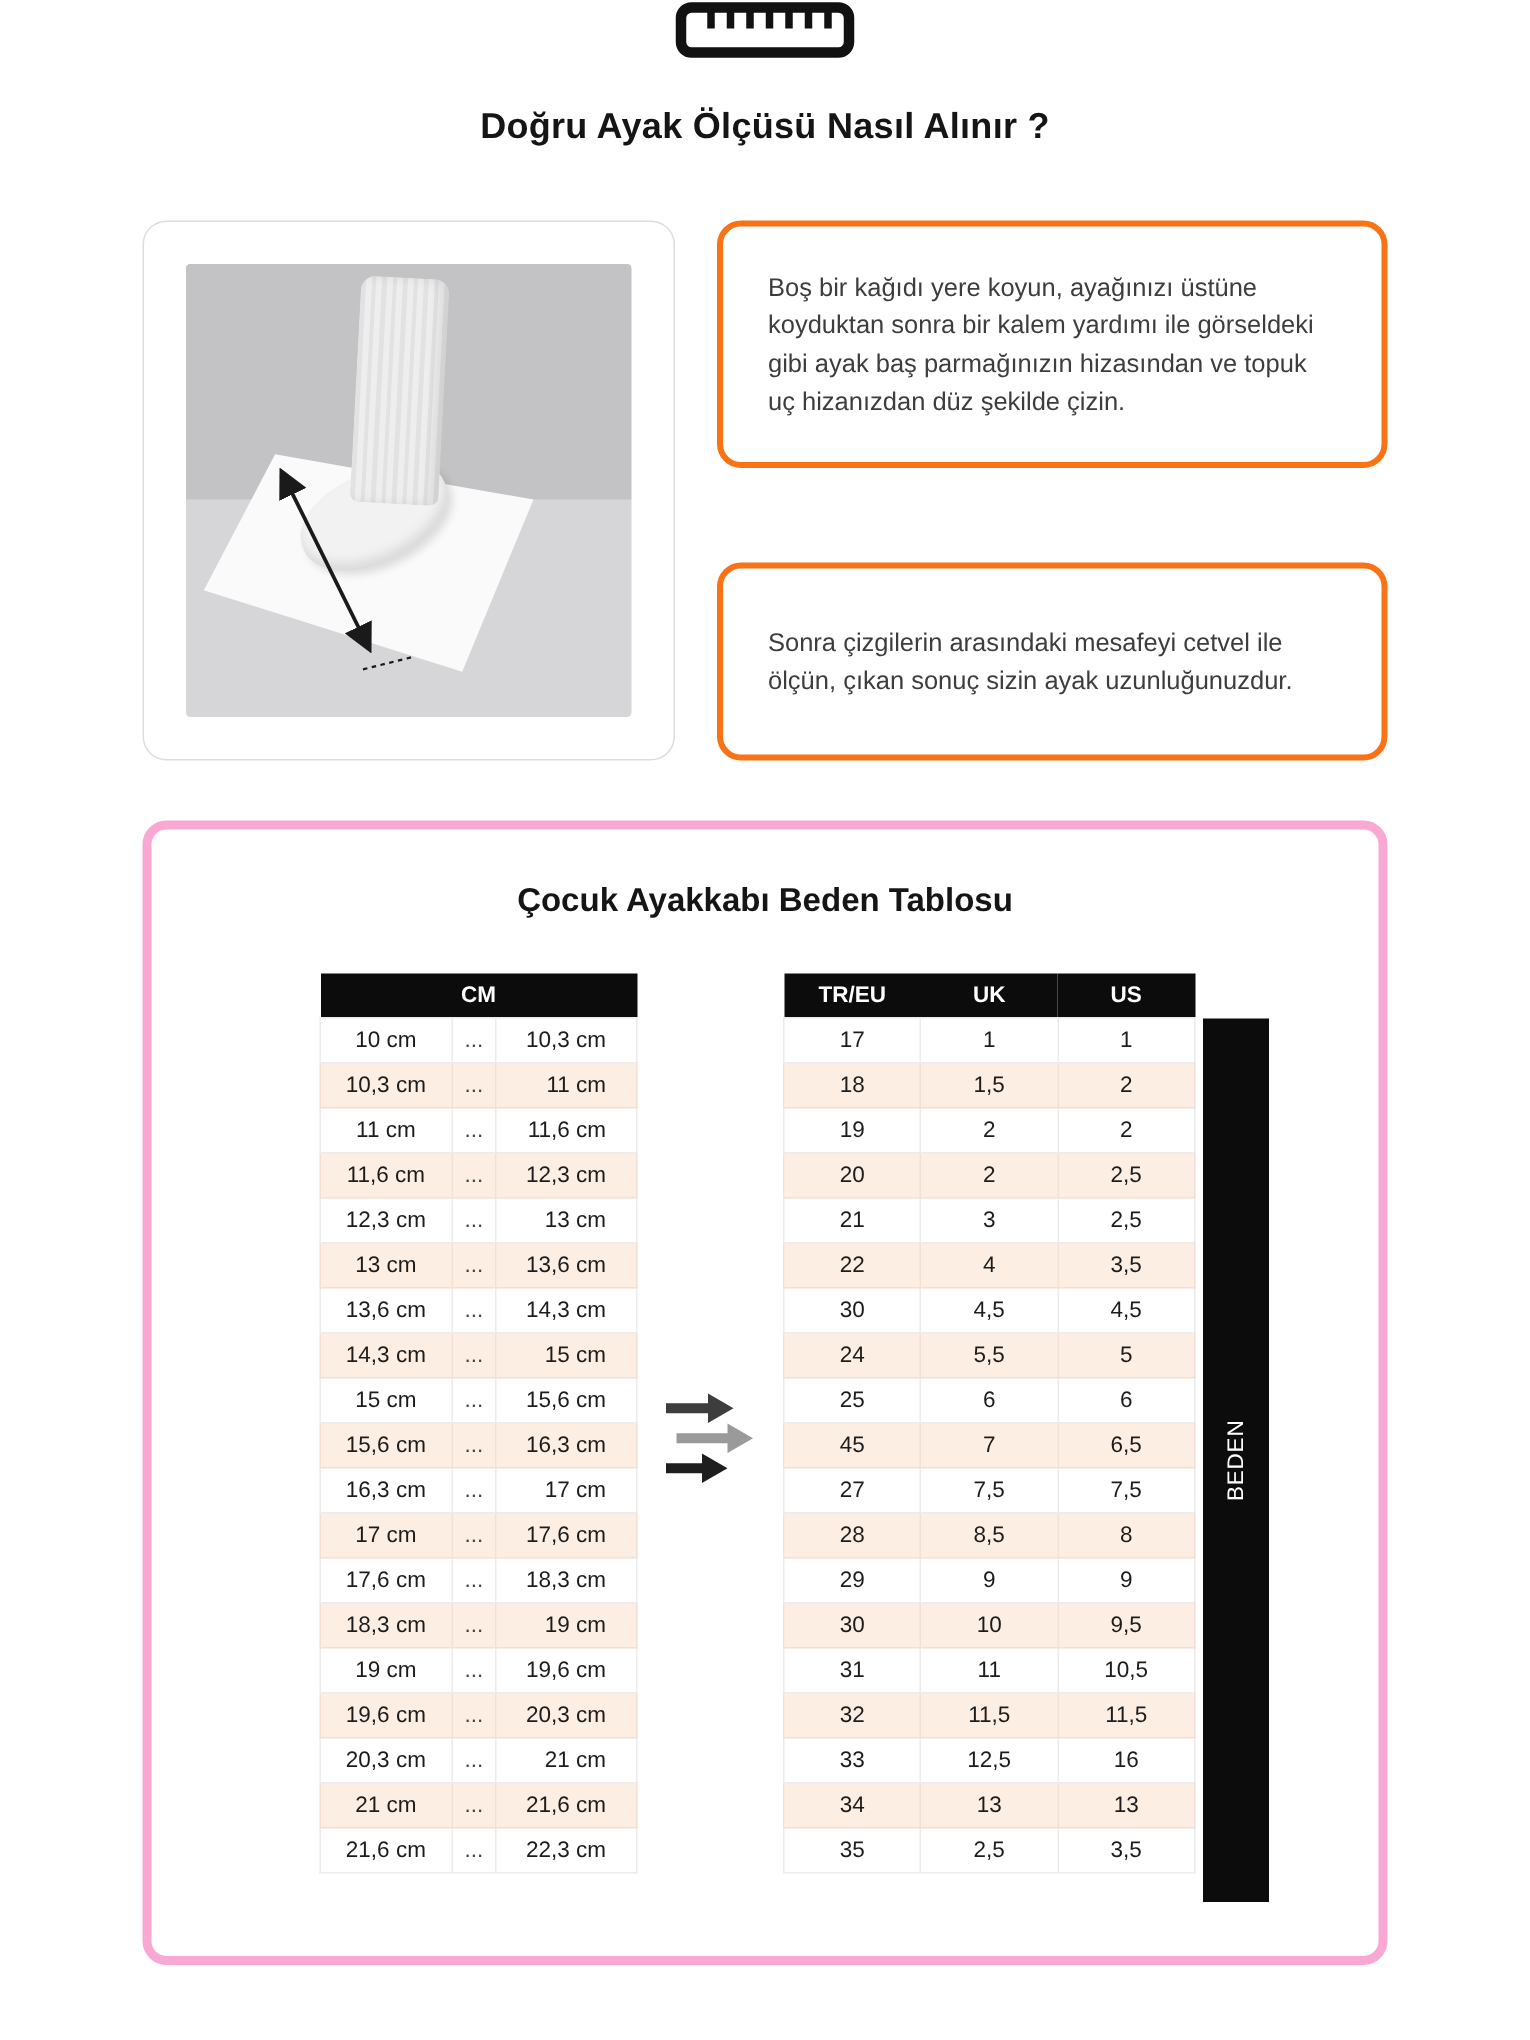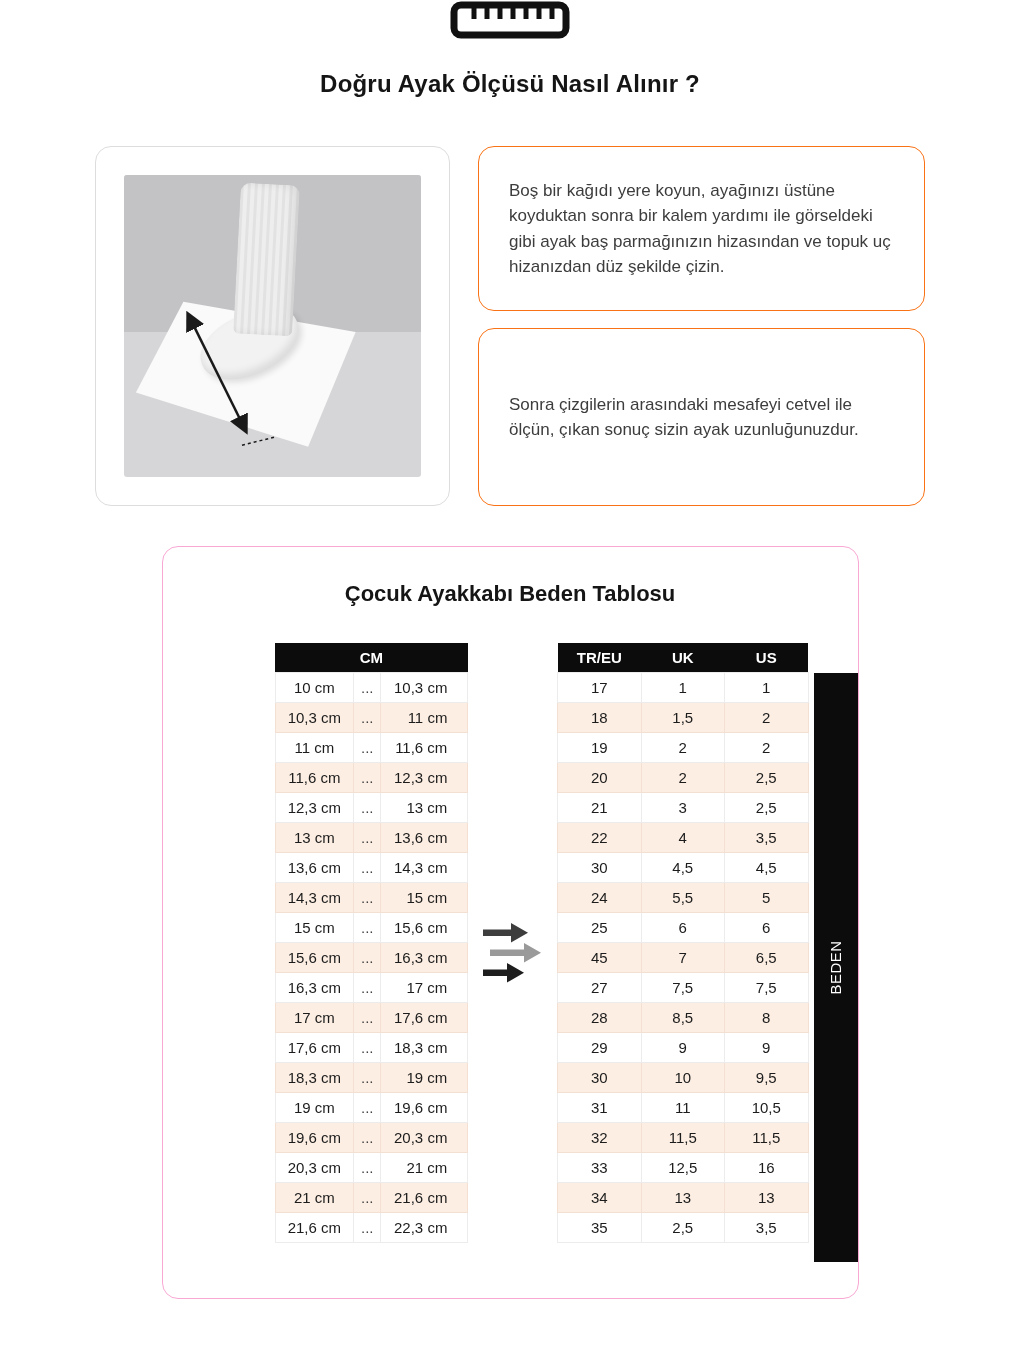--- a/index.html
+++ b/index.html
@@ -46,31 +46,31 @@
   .sock-foot {
     position: absolute; left: 25%; top: 46%; width: 35%; height: 20%;
     background: #f2f2f3; border-radius: 50% 45% 55% 50%;
     transform: rotate(-24deg);
     box-shadow: inset 0 -5px 8px rgba(0,0,0,0.10), 2px 4px 6px rgba(0,0,0,0.12);
   }
   .measure-arrow { position: absolute; inset: 0; width: 100%; height: 100%; }
 
   .steps { flex: 1; display: flex; flex-direction: column; justify-content: space-between; }
   .step-card {
-    border: 1px solid #f97316; border-radius: 16px;
+    border: 4px solid #f97316; border-radius: 16px;
     padding: 22px 30px; display: flex; align-items: center;
   }
   .step-card.one { height: 165px; }
-  .step-card.two { height: 178px; }
+  .step-card.two { height: 132px; }
   .step-card p { margin: 0; font-size: 17px; line-height: 1.5; color: #3d3d3d; }
 
   
   .chart-card {
-    width: 697px; margin: 40px auto 36px auto;
-    border: 1px solid #f9a8d4; border-radius: 16px;
+    width: 830px; margin: 40px auto 36px auto;
+    border: 6px solid #f9a8d4; border-radius: 16px;
     padding: 34px 0 36px 0;
   }
   .chart-title { text-align: center; font-size: 22px; font-weight: bold; color: #151515; margin: 0; }
   .tables { display: flex; align-items: flex-start; margin-top: 36px; padding-left: 112px; }
 
   table { border-collapse: collapse; font-size: 15px; color: #1c1c1c; padding-left: 23px; }
   th {
     background: #0c0c0c; color: #fff; font-weight: bold; font-size: 15px;
     height: 29px; padding: 0; text-align: center;
   }

